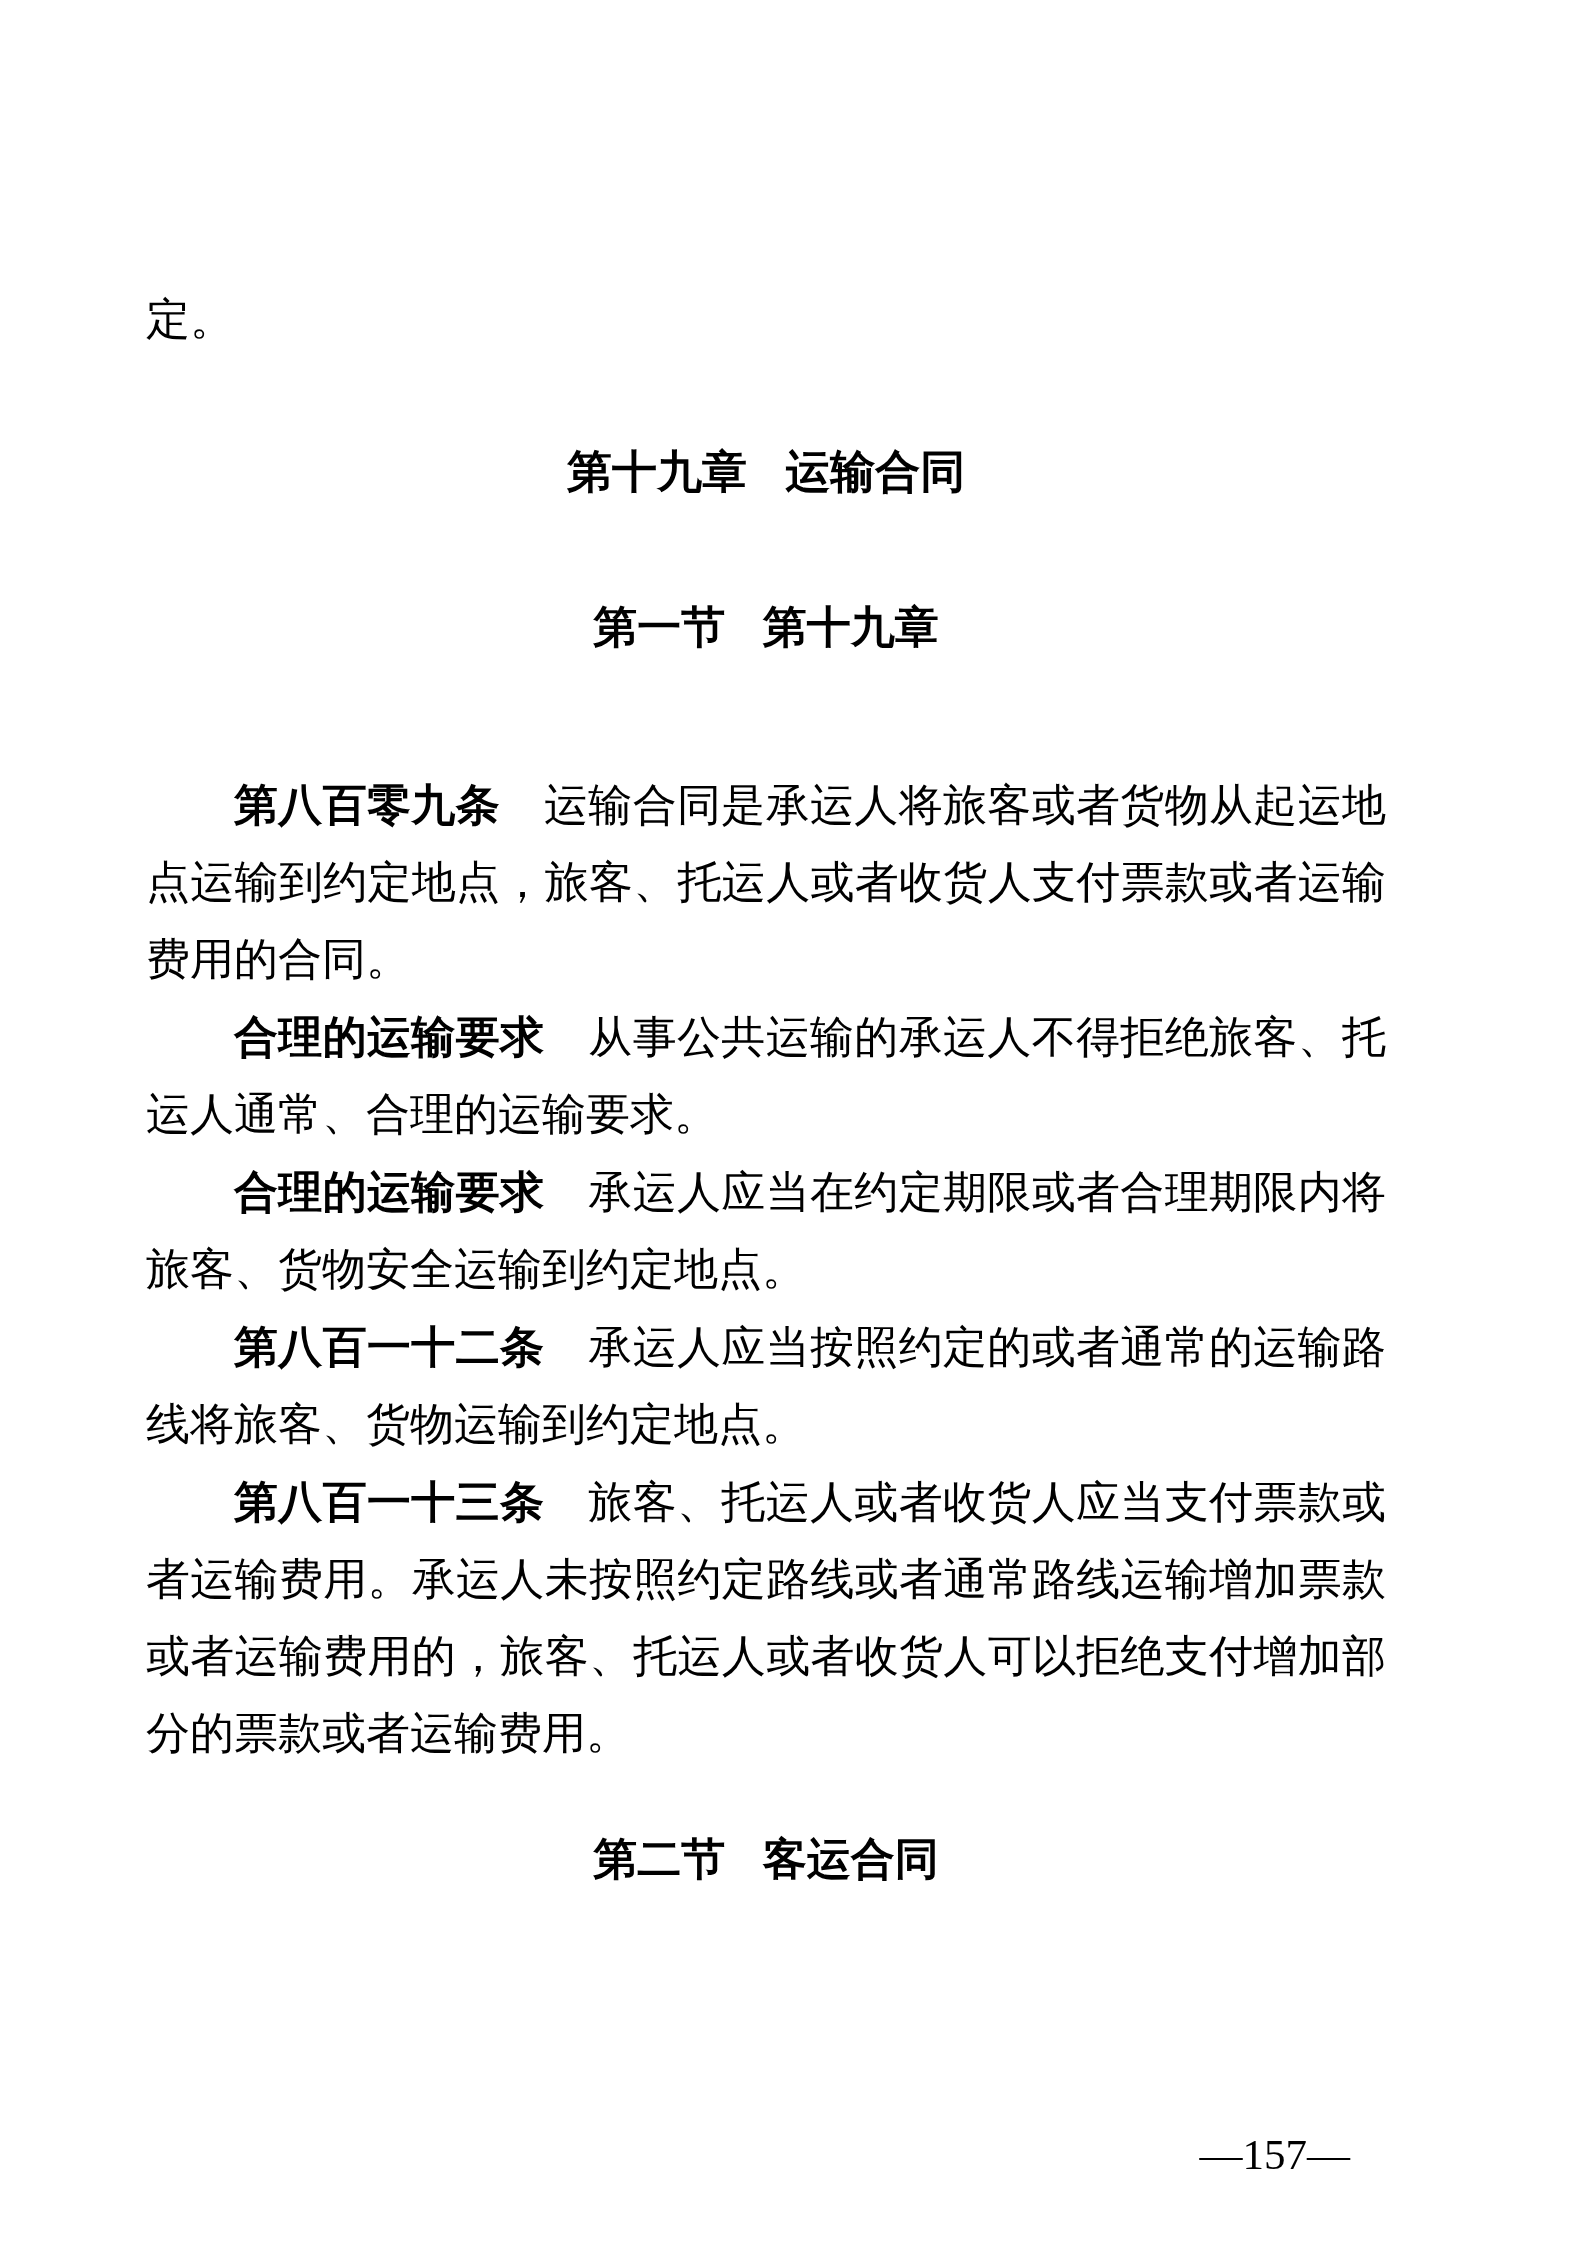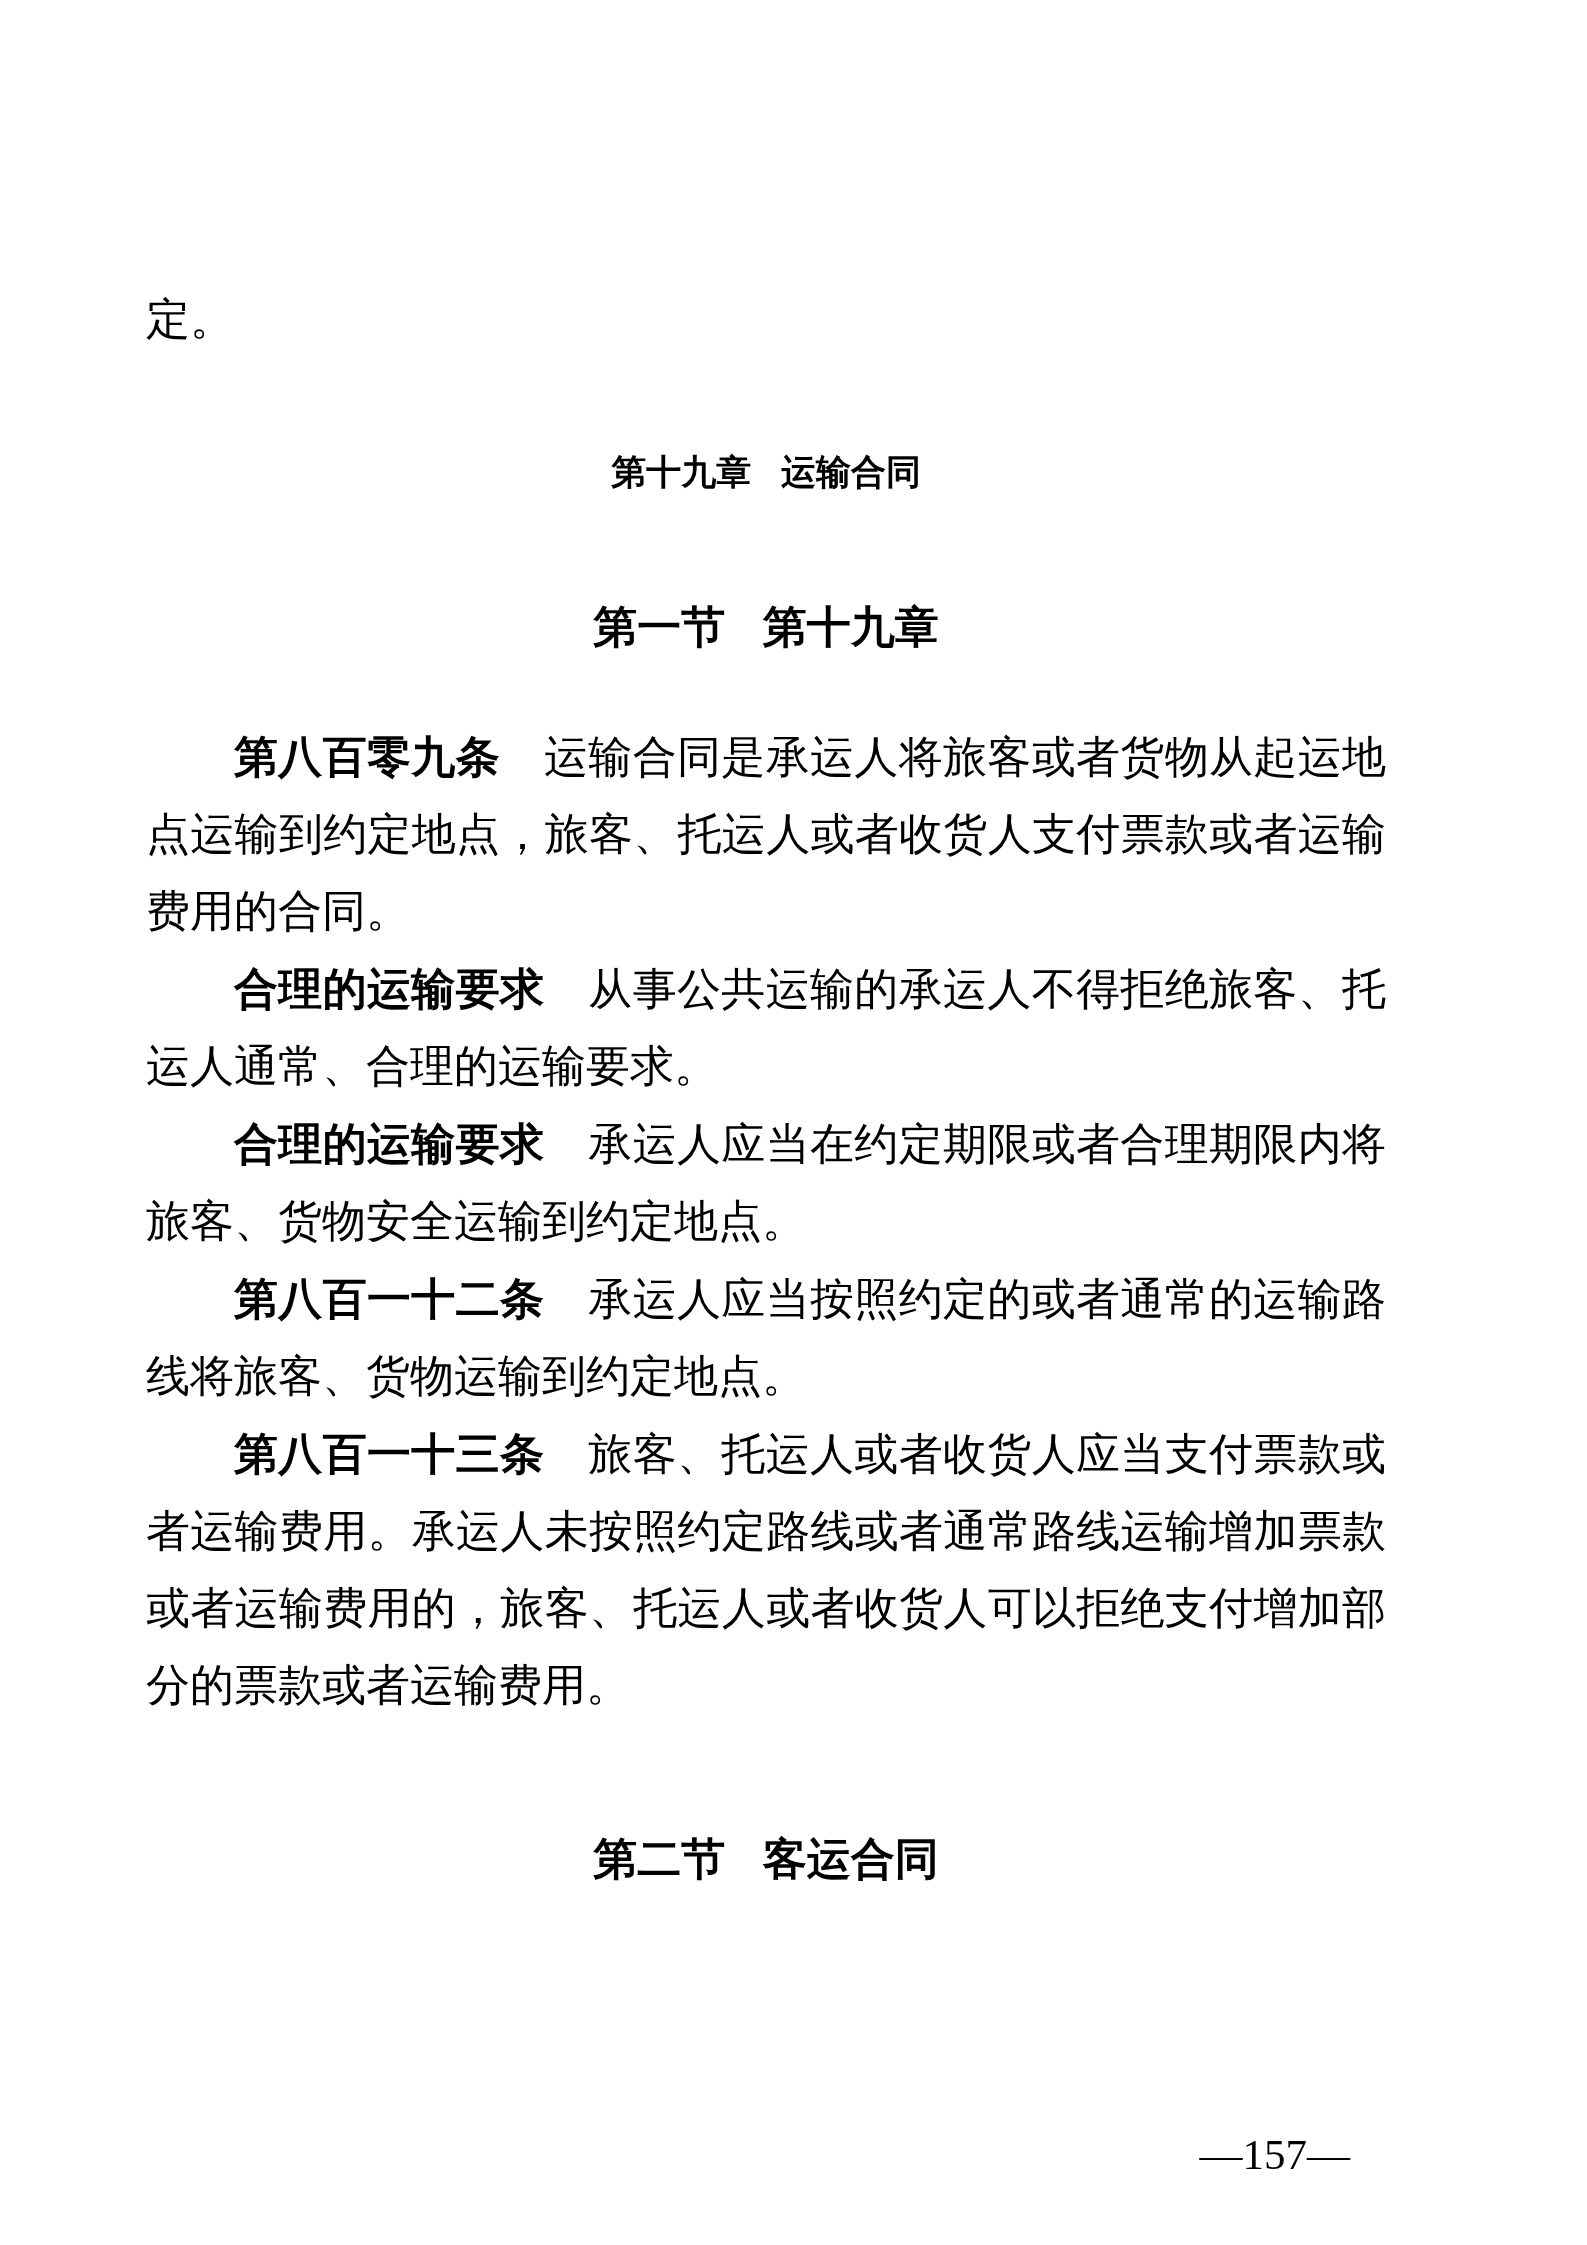--- a/index.html
+++ b/index.html
@@ -26,35 +26,35 @@
   }
   .continuation {
     top: 281px;
     text-align: left;
   }
   .chapter-heading {
     top: 433px;
     text-align: center;
     font-family: "Liberation Sans", sans-serif;
     font-weight: 700;
-    font-size: 35px;
+    font-size: 45px;
   }
   .section-heading-1 {
     top: 589px;
     text-align: center;
   }
   .section-heading-2 {
     top: 1821px;
     text-align: center;
   }
   .head-num {
     margin-right: 0.85em;
   }
   .articles {
-    top: 718px;
+    top: 766px;
   }
   p.article {
     margin: 0;
     text-align: justify;
     text-justify: inter-character;
     text-indent: 88px;
   }
   .article-num {
     font-family: "Liberation Sans", sans-serif;
     font-weight: 700;

